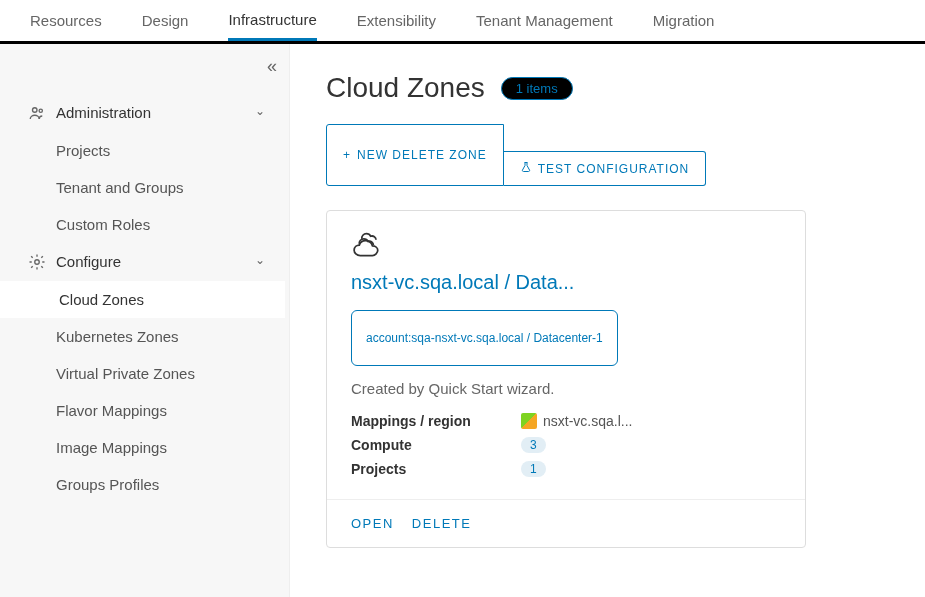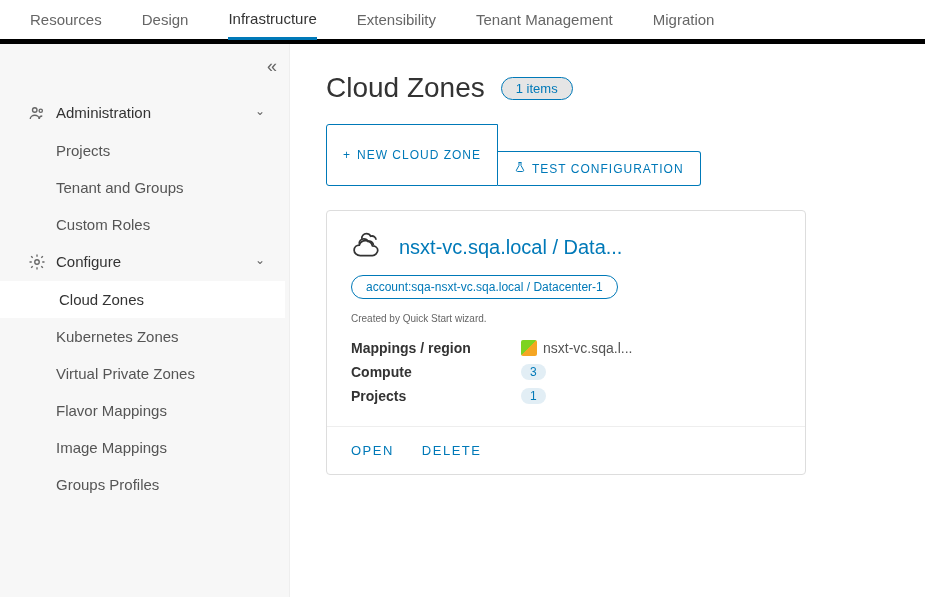--- a/index.html
+++ b/index.html
@@ -7,21 +7,21 @@
       font-family: 'Segoe UI', Arial, sans-serif;
       font-size: 14px;
       color: #333;
       background: #fff;
       width: 925px;
       height: 597px;
       overflow: hidden;
     }
     .tabs {
       display: flex;
-      border-bottom: 5px solid #000000;
+      border-bottom: 3px solid #000000;
       padding: 0 30px;
       gap: 40px;
       height: 44px;
       align-items: center;
     }
     .tab {
       color: #666;
       font-size: 15px;
       cursor: pointer;
       padding-bottom: 10px;
@@ -107,21 +107,21 @@
       font-size: 28px;
       font-weight: 400;
       color: #333;
     }
     .items-badge {
       border: 1px solid #0079b8;
       color: #0079b8;
       border-radius: 14px;
       padding: 3px 14px;
       font-size: 13px;
-      background: #e5e5e5;
+      background: #000000;
     }
     .btn-row {
       display: flex;
       margin-bottom: 24px;
     }
     .btn {
       border: 1px solid #0079b8;
       color: #0079b8;
       background: #fff;
       padding: 8px 16px;
@@ -136,50 +136,51 @@
     .btn:last-child { border-top-right-radius: 3px; border-bottom-right-radius: 3px; border-left: none; margin-top: 27px; }
     .card {
       border: 1px solid #ddd;
       border-radius: 4px;
       width: 480px;
       padding: 0;
     }
     .card-header {
       padding: 20px 24px 16px;
       display: flex;
-      align-items: flex-end;
+      align-items: flex-start;
       gap: 12px;
+      flex-direction: column;
     }
     .cloud-icon {
       width: 36px;
       height: 28px;
     }
     .card-title {
       color: #0079b8;
       font-size: 20px;
       white-space: nowrap;
       overflow: hidden;
       text-overflow: ellipsis;
       flex: 1;
     }
     .card-body {
       padding: 0 24px 18px;
     }
     .tag {
       border: 1px solid #0079b8;
       color: #0079b8;
-      border-radius: 12px;
-      padding: 4px 14px;
+      border-radius: 6px;
+      padding: 20px 14px;
       font-size: 12px;
       display: inline-block;
       margin-bottom: 14px;
     }
     .desc {
       color: #666;
-      font-size: 10px;
+      font-size: 15px;
       margin-bottom: 12px;
     }
     .prop-row {
       display: flex;
       align-items: center;
       padding: 4px 0;
       font-size: 14px;
     }
     .prop-label {
       width: 170px;
@@ -202,21 +203,21 @@
     .vc-icon {
       width: 16px; height: 16px;
       background: linear-gradient(135deg,#7ed321 50%,#f5a623 50%);
       border-radius: 2px;
       display: inline-block;
     }
     .card-footer {
       border-top: 1px solid #eee;
       padding: 16px 24px;
       display: flex;
-      gap: 28px;
+      gap: 18px;
     }
     .link-btn {
       color: #0079b8;
       font-size: 13px;
       letter-spacing: 1.5px;
       cursor: pointer;
     }
   </style>
 </head>
 <body>
@@ -275,21 +276,21 @@
   <div class="content">
 
     <div class="page-title-row">
       <div class="page-title">Cloud Zones</div>
       <div class="items-badge">1 items</div>
     </div>
 
     <div class="btn-row">
       <div class="btn">
         <span>+</span>
-        <span>NEW CLOUD ZONE</span>
+        <span>NEW DELETE ZONE</span>
       </div>
       <div class="btn">
         <span>
           <svg width="12" height="14" viewBox="0 0 24 24" fill="none" stroke="#0079b8" stroke-width="2">
               <path d="M9 3h6M10 3v6l-5 9a2 2 0 0 0 2 3h10a2 2 0 0 0 2-3l-5-9V3"></path>
             </svg>
         </span>
         <span>TEST CONFIGURATION</span>
       </div>
     </div>

